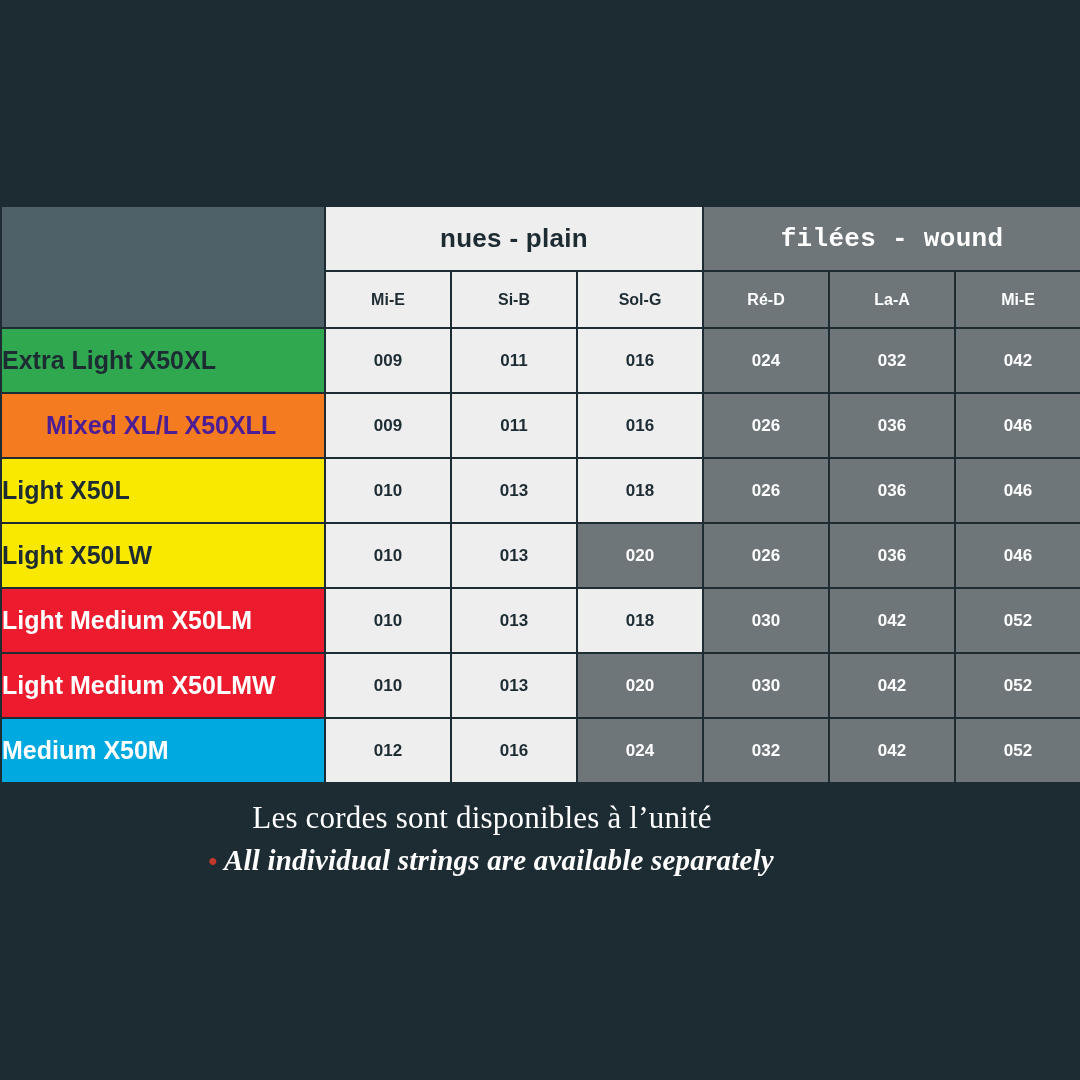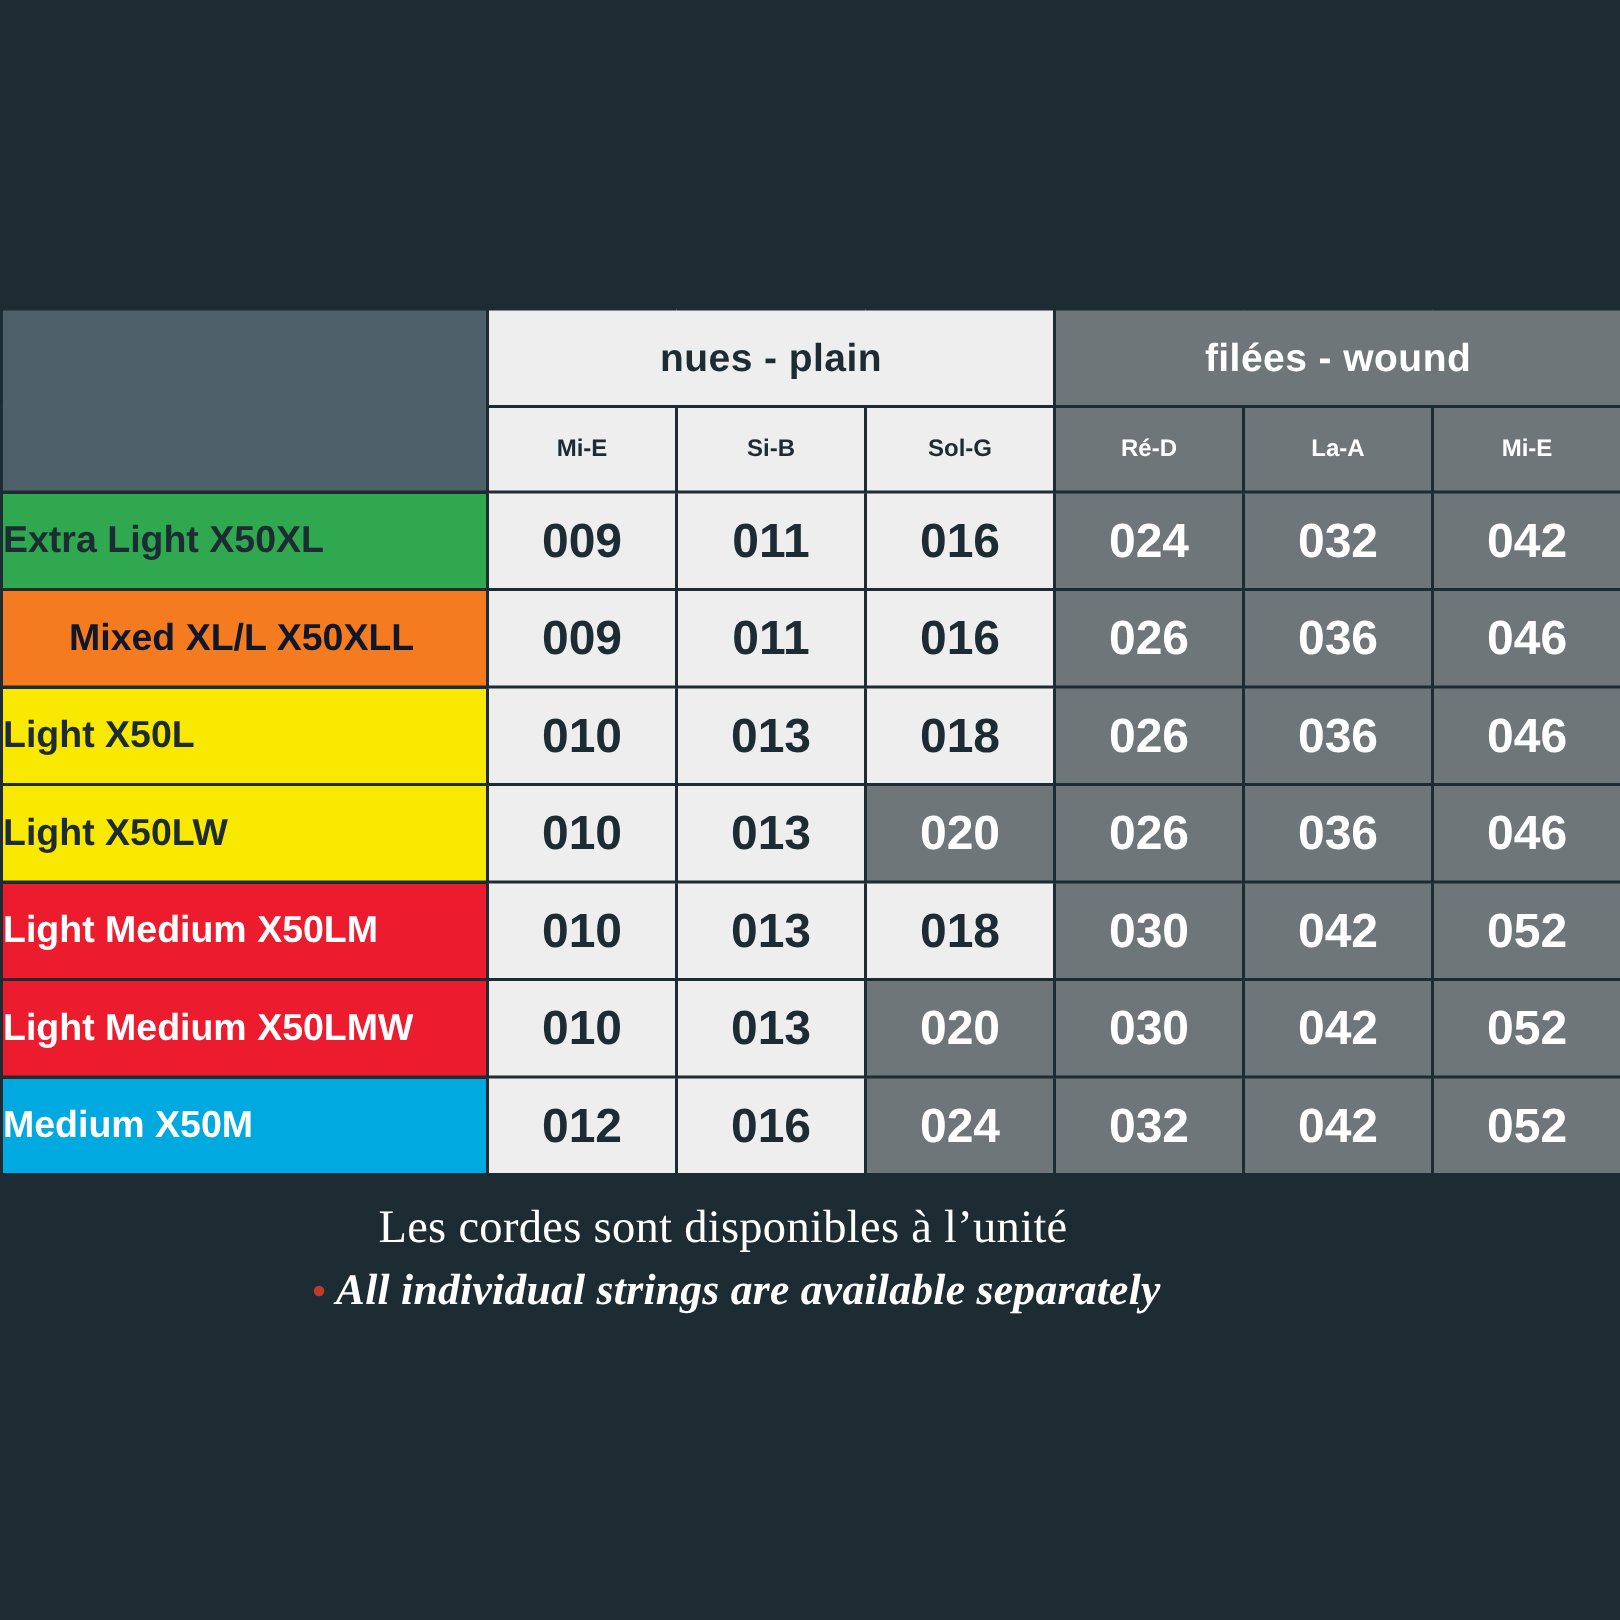--- a/index.html
+++ b/index.html
@@ -51,20 +51,21 @@
     font-weight: bold;
     letter-spacing: 0.3px;
   }
   .group-plain {
     background: #eeeeee;
     color: #1d2b33;
   }
   .group-wound {
     background: #6e7679;
     color: #ffffff;
+    font-family: Liberation Mono, monospace;
   }
   .note-head {
     height: 55px;
     text-align: center;
     font-size: 16px;
     font-weight: bold;
   }
   .note-plain {
     background: #eeeeee;
     color: #1d2b33;
@@ -77,21 +78,21 @@
     height: 63px;
     font-size: 25px;
     font-weight: bold;
     padding-left: 20px;
     white-space: nowrap;
     overflow: hidden;
   }
   .gauge {
     height: 63px;
     text-align: center;
-    font-size: 32px;
+    font-size: 17px;
     font-weight: bold;
   }
   .gauge.plain {
     background: #eeeeee;
     color: #1d2b33;
   }
   .gauge.wound {
     background: #6e7679;
     color: #ffffff;
   }
@@ -158,21 +159,21 @@
           <tr>
             <td class="row-label" style="background: rgb(47, 168, 79); color: rgb(29, 43, 51);">Extra Light X50XL</td>
             <td class="gauge plain">009</td>
             <td class="gauge plain">011</td>
             <td class="gauge plain">016</td>
             <td class="gauge wound">024</td>
             <td class="gauge wound">032</td>
             <td class="gauge wound">042</td>
           </tr>
           <tr>
-            <td class="row-label" style="background: rgb(244, 123, 32); color: #0f172a; padding-left: 44px;">Mixed XL/L X50XLL</td>
+            <td class="row-label" style="background: rgb(244, 123, 32); color: #4c1d95; padding-left: 44px;">Mixed XL/L X50XLL</td>
             <td class="gauge plain">009</td>
             <td class="gauge plain">011</td>
             <td class="gauge plain">016</td>
             <td class="gauge wound">026</td>
             <td class="gauge wound">036</td>
             <td class="gauge wound">046</td>
           </tr>
           <tr>
             <td class="row-label" style="background: rgb(249, 233, 0); color: rgb(29, 43, 51);">Light X50L</td>
             <td class="gauge plain">010</td>

